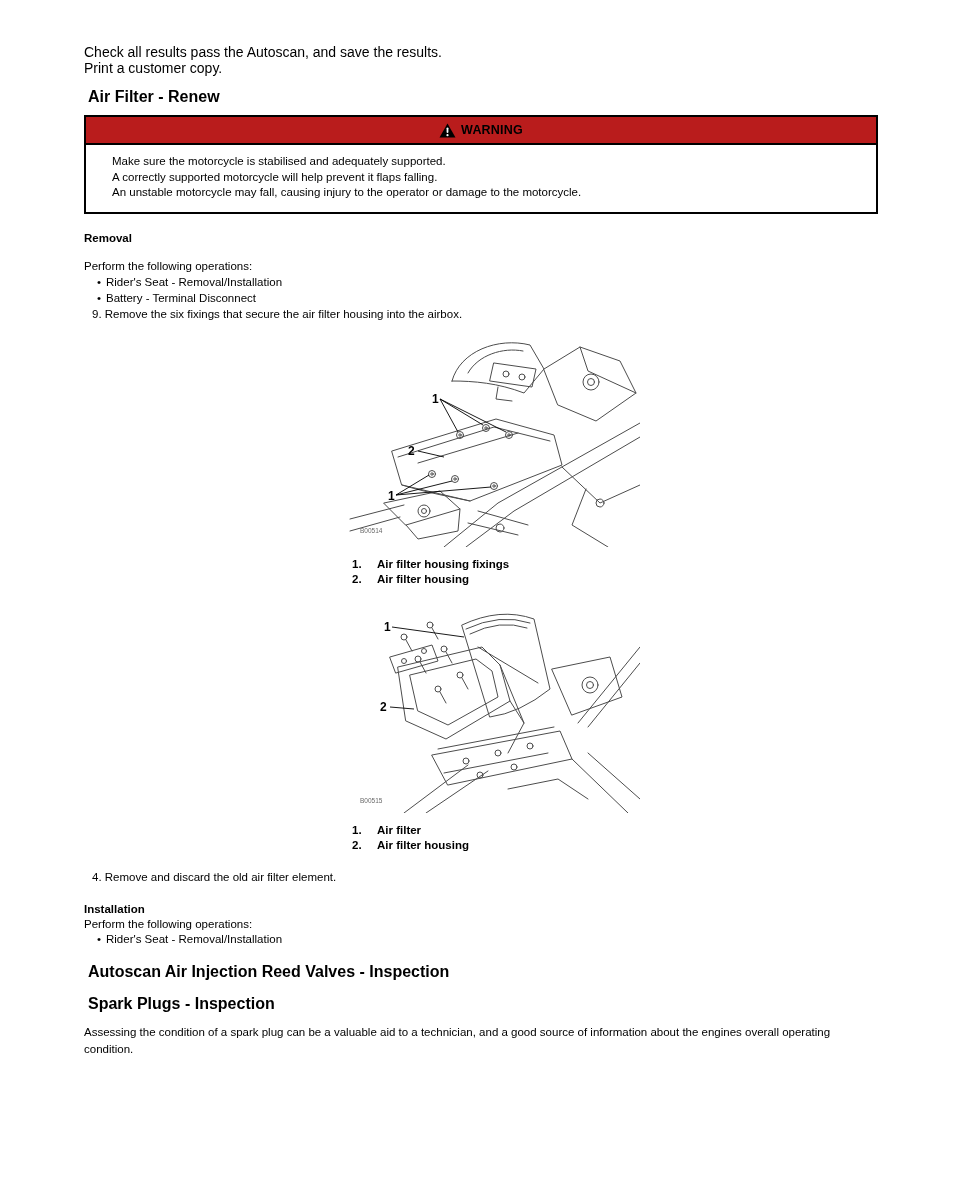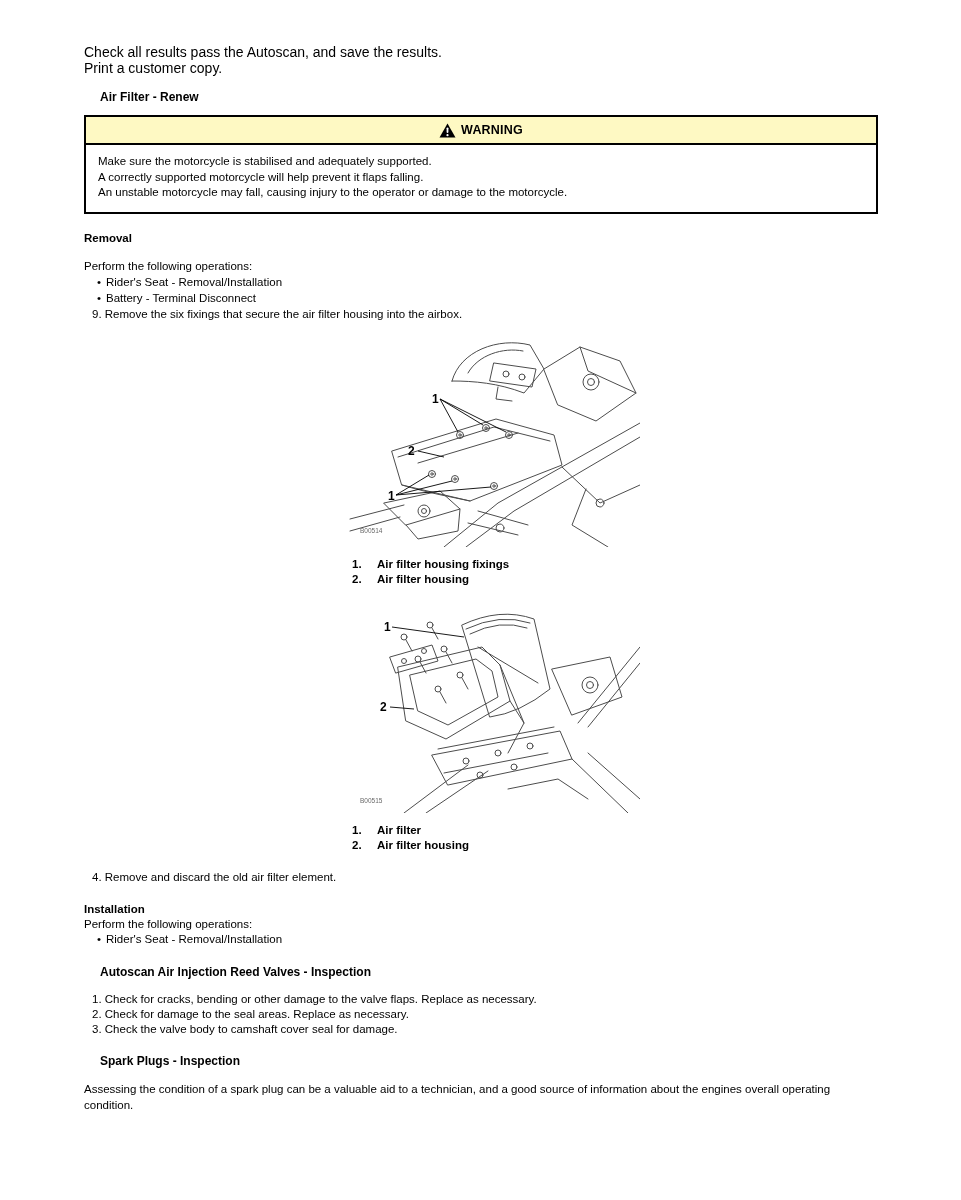--- a/index.html
+++ b/index.html
@@ -4,26 +4,26 @@
 <style>
   html,body{margin:0;padding:0;}
   body{
     width:961px;height:1200px;background:#ffffff;position:relative;
     font-family:"Liberation Sans", sans-serif;color:#000;
     -webkit-font-smoothing:antialiased;
   }
   .page{position:absolute;left:84px;top:44px;width:794px;}
   .body-text{font-size:11.5px;line-height:16px;}
   .intro-line{font-size:14px;line-height:16px;}
-  h1.sec{font-size:12px;font-weight:bold;margin:13px 0 0 16px;line-height:16px;}
+  h1.sec{font-size:16px;font-weight:bold;margin:13px 0 0 4px;line-height:16px;}
   .warning-box{border:2px solid #000;margin-top:10px;}
   .warning-head{height:26px;display:flex;align-items:center;justify-content:center;
     gap:5px;border-bottom:2px solid #000;}
   .warning-head .wlabel{font-size:12.5px;font-weight:bold;letter-spacing:.2px;}
-  .warning-body{padding:9px 10px 11px 12px;}
+  .warning-body{padding:9px 10px 11px 26px;}
   .warning-body .wline{font-size:11.5px;line-height:15.5px;}
   .subhead{font-size:11.5px;font-weight:bold;margin-top:17px;line-height:15px;}
   .para{font-size:11.5px;line-height:15px;margin-top:13px;}
   .bullet-item{font-size:11.5px;line-height:16.5px;padding-left:22px;position:relative;}
   .bullet-item::before{content:"\2022";position:absolute;left:13px;top:0;}
   .num-item{font-size:11.5px;line-height:15.2px;padding-left:8px;}
   .figure{margin-left:264px;margin-top:13px;width:292px;position:relative;}
   .figure svg{display:block;}
   .fig-caption{margin-left:268px;margin-top:10px;}
   .cap-row{display:flex;font-size:11.5px;font-weight:bold;line-height:15.5px;}
@@ -37,21 +37,21 @@
 <body>
 
 <div class="page">
 
   <div class="intro-line">Check all results pass the Autoscan, and save the results.</div>
   <div class="intro-line">Print a customer copy.</div>
 
   <h1 class="sec">Air Filter - Renew</h1>
 
   <div class="warning-box">
-    <div class="warning-head" style="background-color: #fef9c3;">
+    <div class="warning-head" style="background-color: #b91c1c;">
       <span style="display:inline-flex;">
         <svg width="17" height="15" viewBox="0 0 17 15">
           <polygon points="8.5,0.5 16.5,14.5 0.5,14.5" fill="#000"></polygon>
           <rect x="7.6" y="4.4" width="1.8" height="5.6" rx="0.9" fill="#fff"></rect>
           <circle cx="8.5" cy="12.2" r="1.1" fill="#fff"></circle>
         </svg>
       </span>
       <span class="wlabel">WARNING</span>
     </div>
     <div class="warning-body">
@@ -212,25 +212,20 @@
     </div>
   </div>
 
   <div class="num-item" style="margin-top:16px;">4. Remove and discard the old air filter element.</div>
 
   <div class="subhead">Installation</div>
   <div class="body-text" style="line-height:15px;">Perform the following operations:</div>
   <div class="bullet-item" style="line-height:15.5px;">Rider's Seat - Removal/Installation</div>
 
   <h1 class="sec" style="margin-top:17px;">Autoscan Air Injection Reed Valves - Inspection</h1>
-  <div style="margin-top:12px;">
-    <div class="num-item" style="line-height:14.7px;">1. Check for cracks, bending or other damage to the valve flaps. Replace as necessary.</div>
-    <div class="num-item" style="line-height:14.7px;">2. Check for damage to the seal areas. Replace as necessary.</div>
-    <div class="num-item" style="line-height:14.7px;">3. Check the valve body to camshaft cover seal for damage.</div>
-  </div>
 
   <h1 class="sec" style="margin-top:16px;">Spark Plugs - Inspection</h1>
   <div class="spark-wrap">
     <div class="spark-para">Assessing the condition of a spark plug can be a valuable aid to a technician, and a good source of information about the engines overall operating condition.</div>
 
   </div>
 
 </div>
 
 </body></html>

